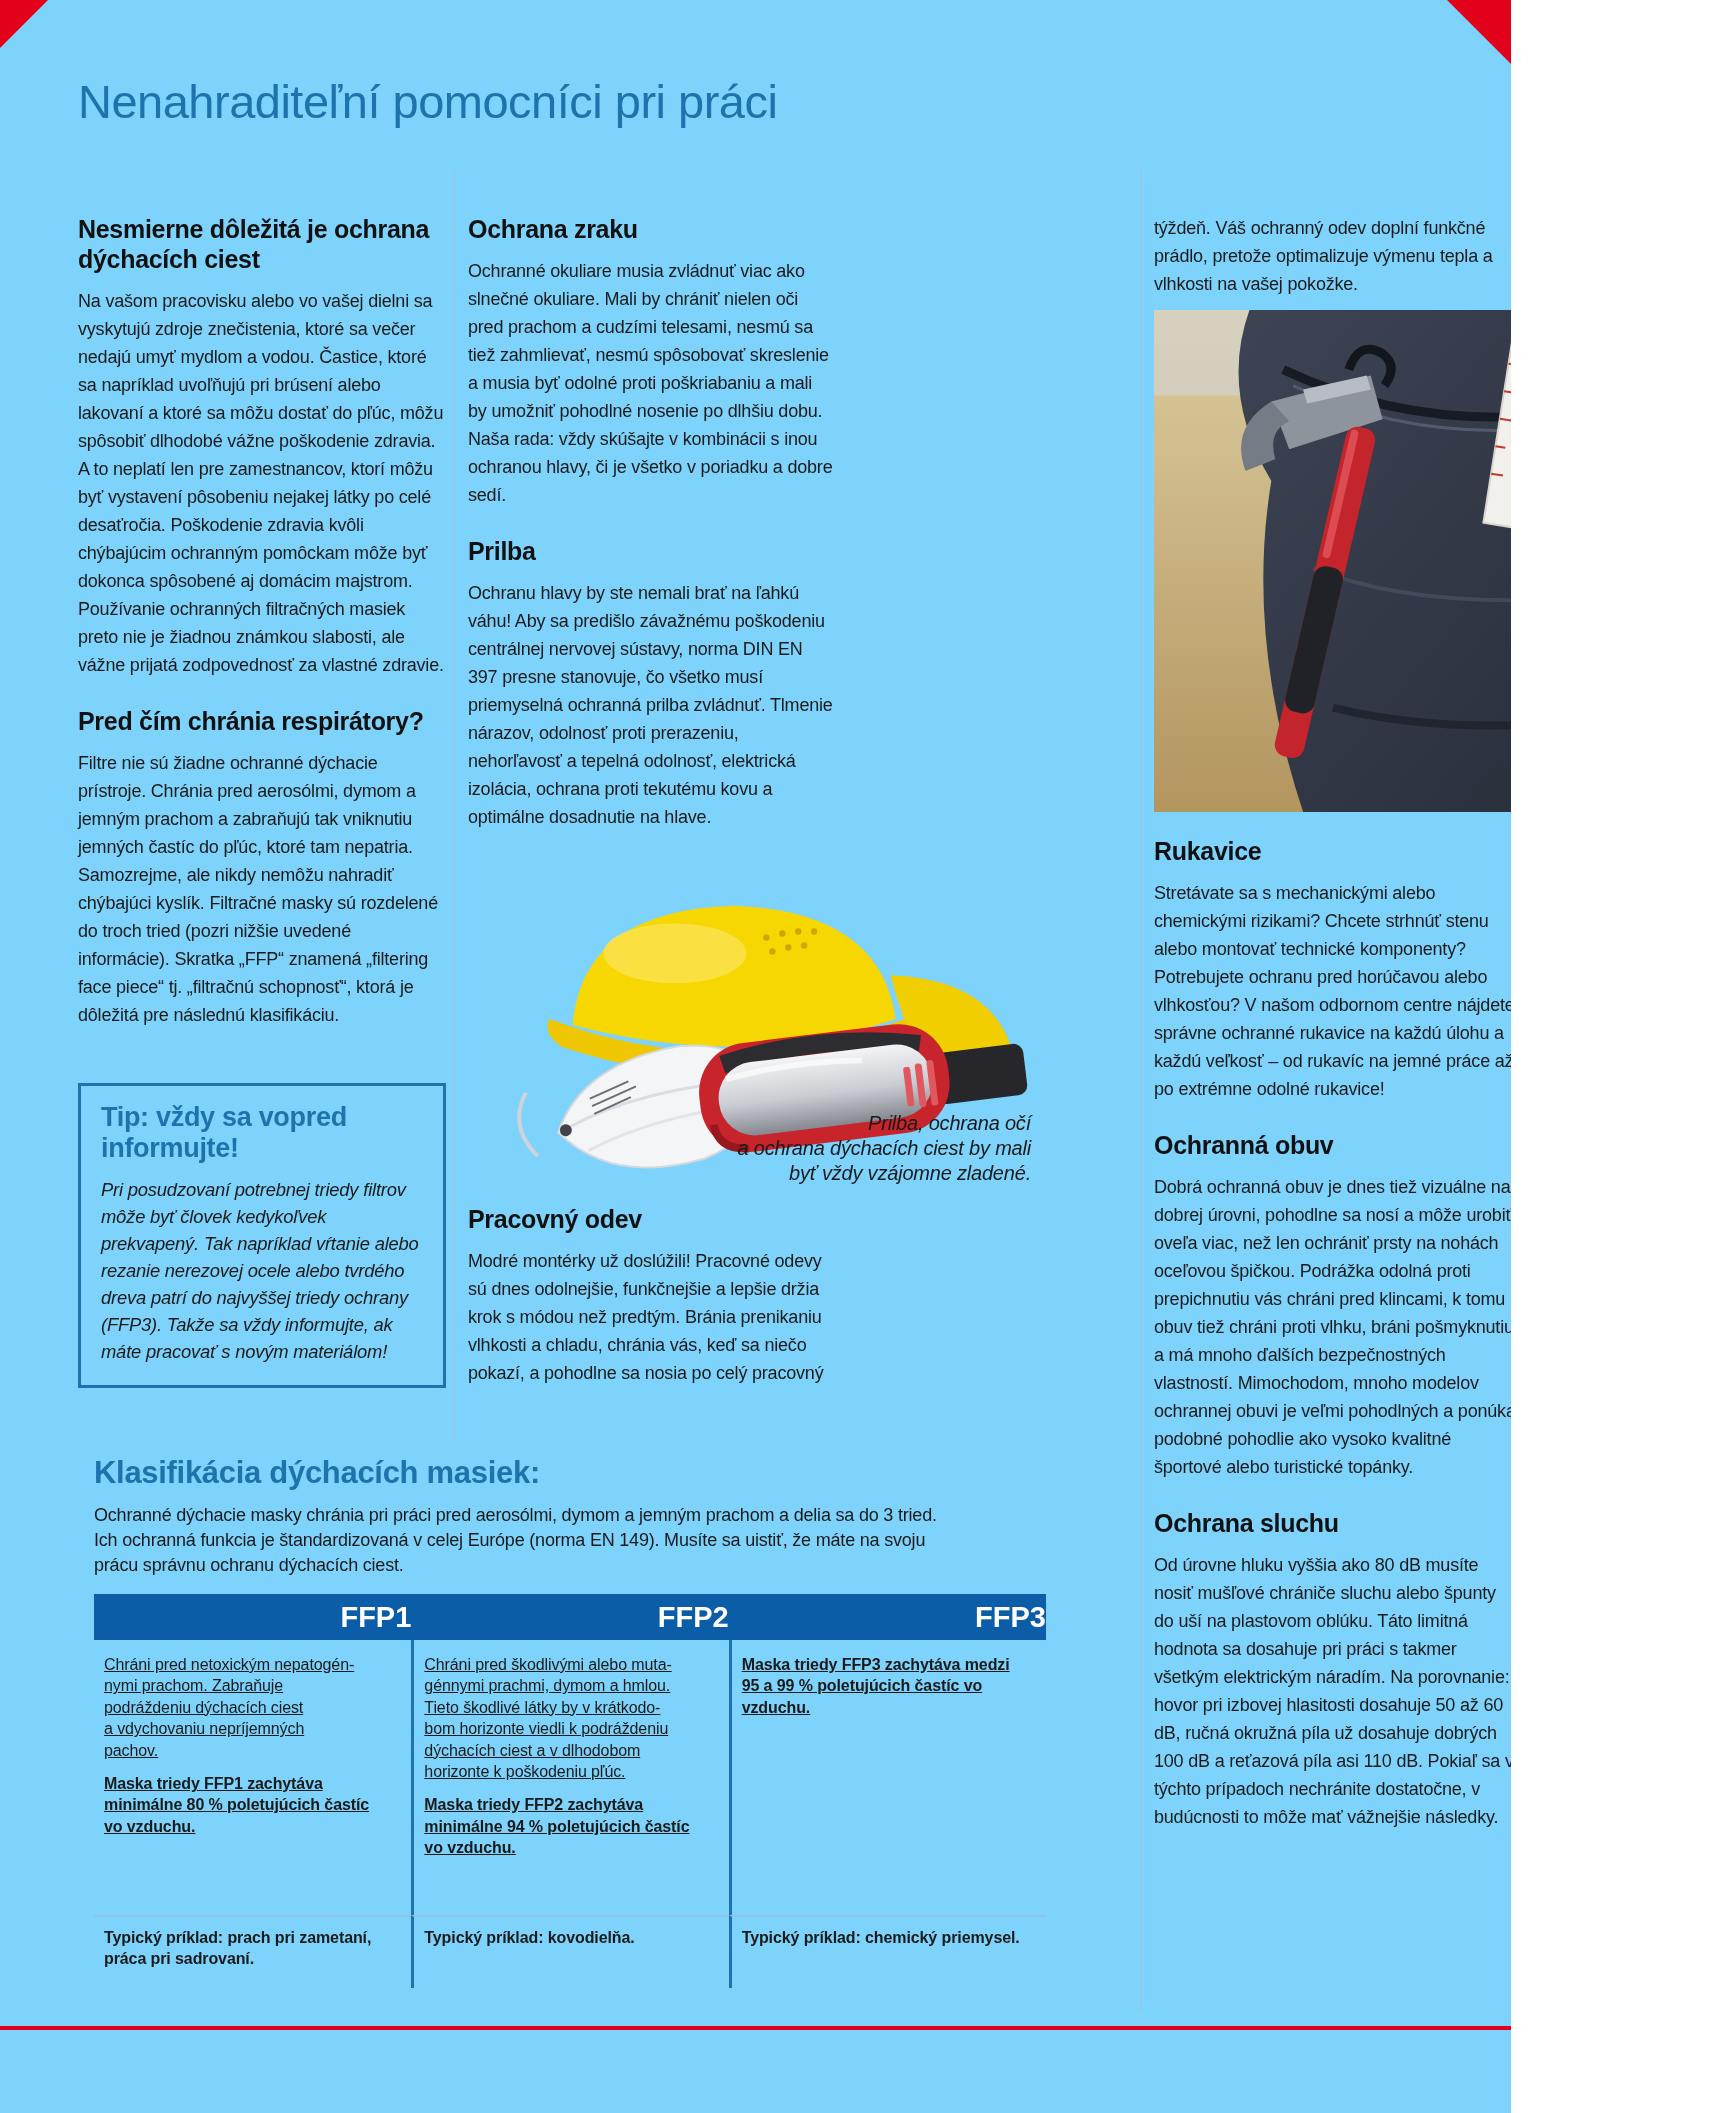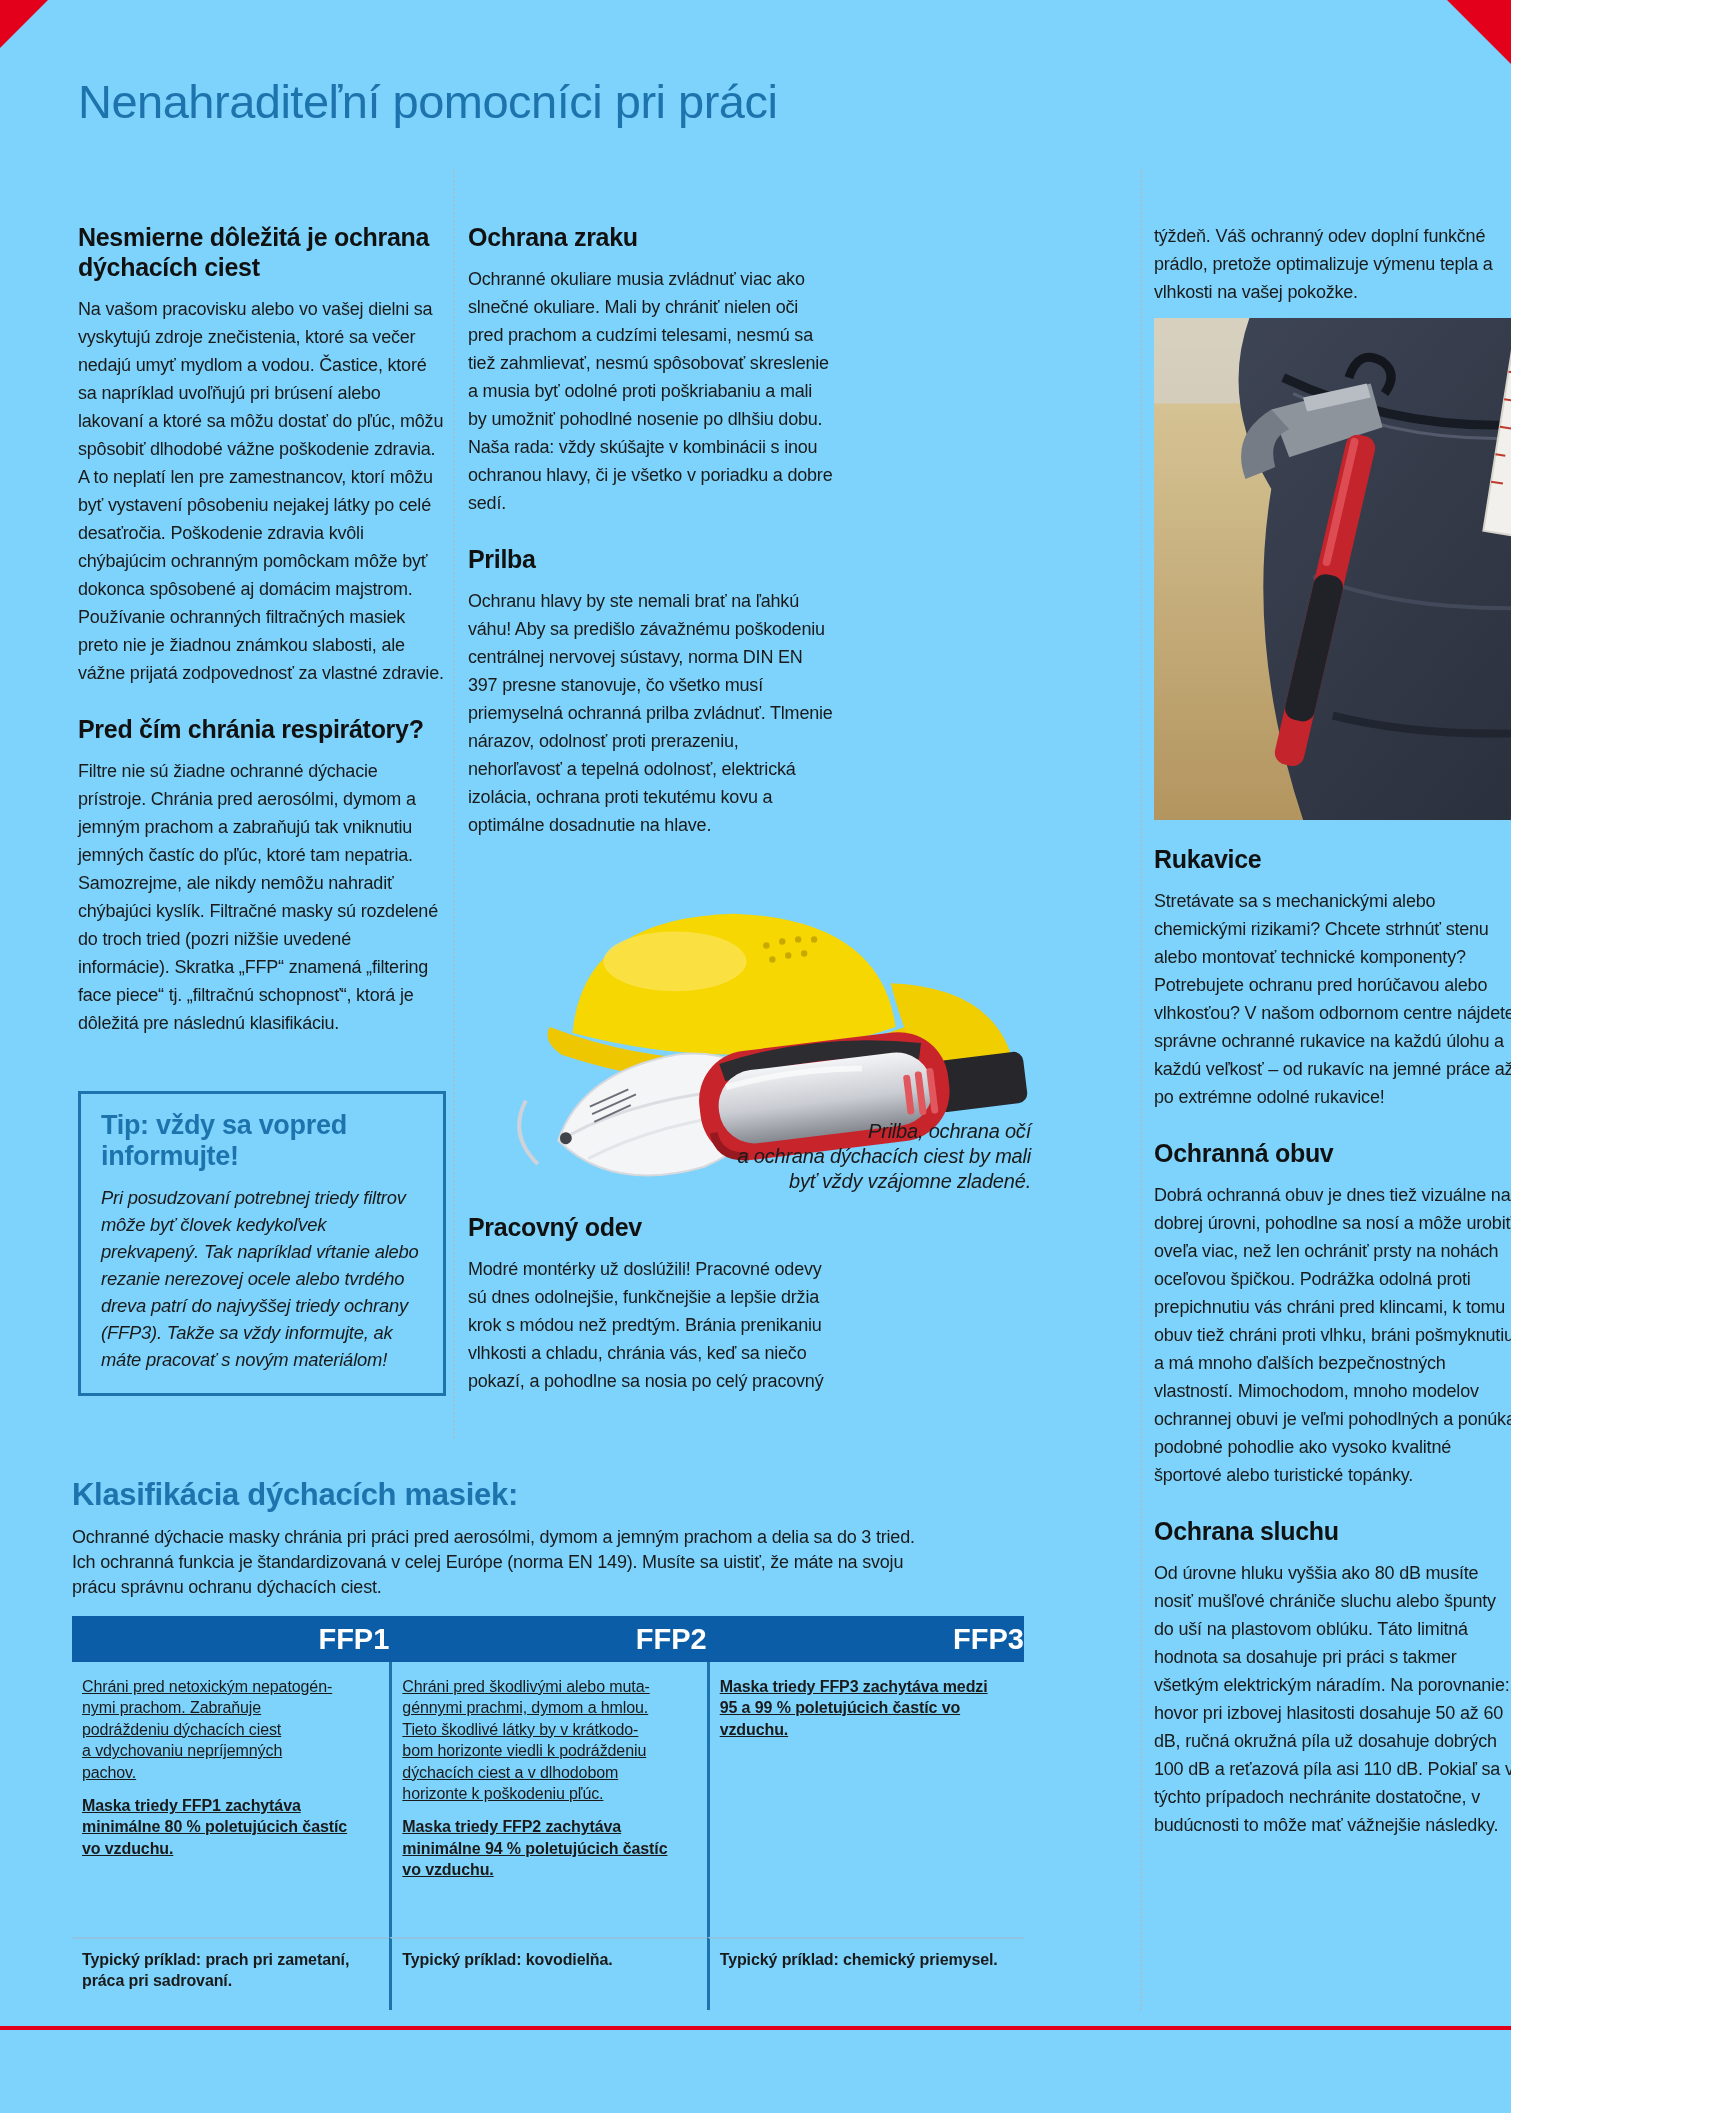--- a/index.html
+++ b/index.html
@@ -13,21 +13,21 @@
   .corner-tr { position:absolute; right:0; top:0; width:0; height:0;
     border-top:64px solid #e2001a; border-left:64px solid transparent; }
 
   .title { position:absolute; left:78px; top:74px; margin:0;
     font-size:47px; font-weight:400; color:#1d74ad; letter-spacing:-0.5px; }
 
   .divider { position:absolute; width:0; border-left:2px dotted #9cc2d4; }
   .d1 { left:453px; top:169px; height:1269px; }
   .d2 { left:1140px; top:169px; height:1841px; }
 
-  .col { position:absolute; top:222px; }
+  .col { position:absolute; top:214px; }
   .col1 { left:78px;  width:368px; }
   .col2 { left:468px; width:563px; }
   .col3 { left:1154px; width:503px; }
 
   h2.sec { font-size:25px; line-height:30px; font-weight:700;
     letter-spacing:-0.3px; margin:0 0 13px; color:#111; }
   h2.mt { margin-top:24px; }
   p.body { font-size:18px; line-height:28px; margin:0 0 27px;
     letter-spacing:-0.2px; width:366px; }
 
@@ -40,21 +40,21 @@
 
   .photo-helmet { position:relative; width:563px; height:328px; margin:0 0 18px; }
   .photo-helmet svg { position:absolute; left:0; top:0; }
   .caption { position:absolute; right:0; bottom:0; margin:0;
     font-style:italic; font-size:20px; line-height:25px; text-align:right;
     white-space:pre-line; letter-spacing:-0.2px; }
 
   .photo-hammer { width:503px; height:502px; margin:12px 0 24px; }
 
   
-  .classification { position:absolute; left:72px; top:1455px; width:952px;margin-top:22px; }
+  .classification { position:absolute; left:94px; top:1455px; width:952px; }
   .cls-h { font-size:31px; color:#1d74ad; font-weight:700;
     letter-spacing:-0.3px; margin:0 0 12px; }
   .cls-intro { font-size:18px; line-height:25px; margin:0 0 16px;
     white-space:pre-line; letter-spacing:-0.2px; }
 
   .t-head { display:grid; grid-template-columns:1fr 1fr 1fr; background:#0b5da7; height:46px; }
   .t-head div { color:#fff; font-weight:700; font-size:29px; line-height:46px; text-align:right; }
   .t-body, .t-ex { display:grid; grid-template-columns:1fr 1fr 1fr; }
   .t-body > div { padding:14px 12px 0 10px; min-height:275px; box-sizing:border-box;text-decoration:underline; }
   .t-body > div + div, .t-ex > div + div { border-left:3px solid #1d74ad; }

